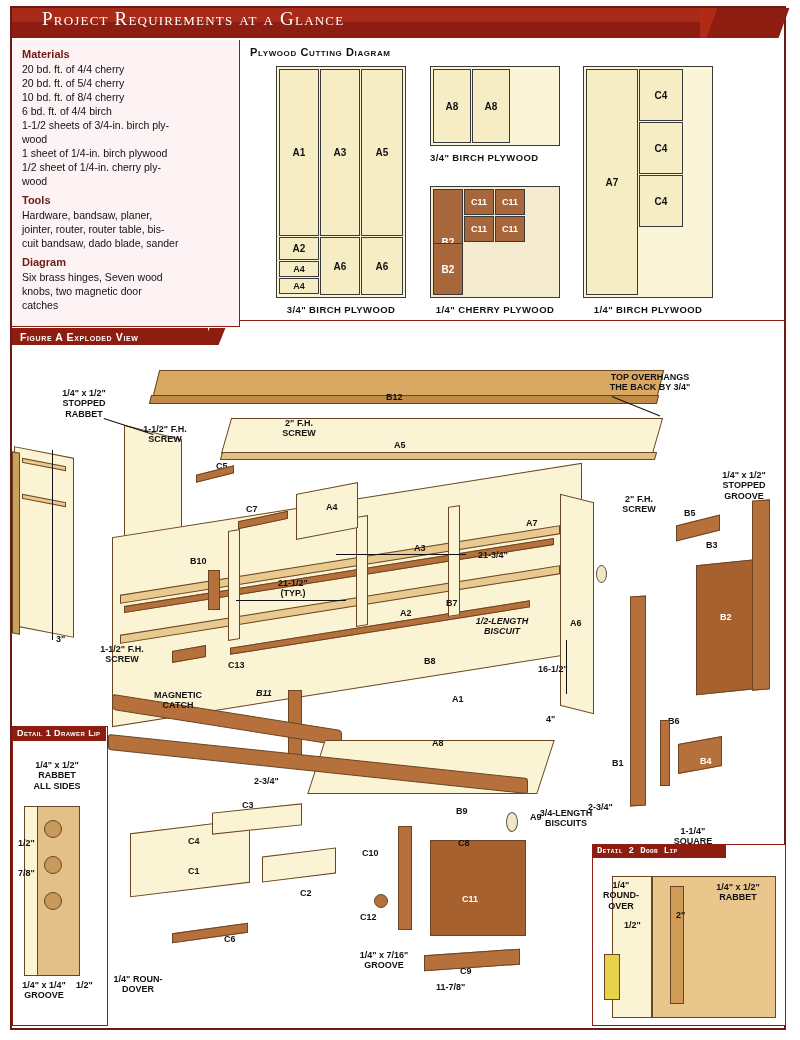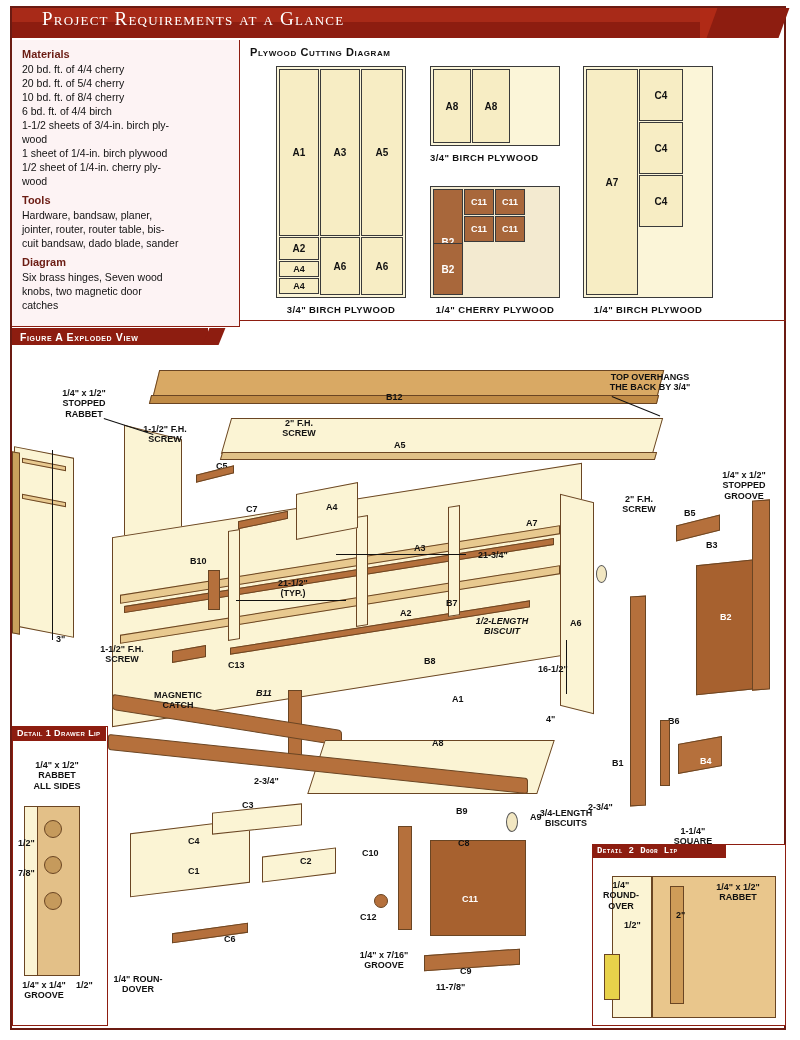--- a/index.html
+++ b/index.html
@@ -199,21 +199,21 @@
   <div class="wood w-dark" style="left:108px;top:756px;width:420px;height:16px;transform:skewY(6deg);border-radius:3px;"></div>
   <div class="lbl bold" style="left:456px;top:806px;">B9</div>
   <div class="lbl bold" style="left:530px;top:812px;">A9</div>
 
   <div class="wood w-light" style="left:130px;top:826px;width:120px;height:64px;transform:skewY(-7deg);"></div>
   <div class="lbl bold" style="left:188px;top:866px;">C1</div>
   <div class="lbl bold" style="left:188px;top:836px;">C4</div>
   <div class="wood w-light" style="left:212px;top:808px;width:90px;height:22px;transform:skewY(-6deg);"></div>
   <div class="lbl bold" style="left:242px;top:800px;">C3</div>
   <div class="wood w-light" style="left:262px;top:852px;width:74px;height:26px;transform:skewY(-7deg);"></div>
-  <div class="lbl bold" style="left:300px;top:856px;">C2</div>
+  <div class="lbl bold" style="left:300px;top:888px;">C2</div>
   <div class="wood w-dark" style="left:172px;top:928px;width:76px;height:10px;transform:skewY(-8deg);"></div>
   <div class="lbl bold" style="left:224px;top:934px;">C6</div>
 
   <div class="wood w-dark" style="left:398px;top:826px;width:14px;height:104px;"></div>
   <div class="lbl bold" style="left:362px;top:848px;">C10</div>
   <div class="wood w-dark2" style="left:430px;top:840px;width:96px;height:96px;"></div>
   <div class="lbl bold" style="left:458px;top:838px;">C8</div>
   <div class="lbl bold" style="left:462px;top:894px;color:#fff;">C11</div>
   <div class="wood w-dark" style="left:374px;top:894px;width:14px;height:14px;border-radius:50%;"></div>
   <div class="lbl bold" style="left:360px;top:912px;">C12</div>

